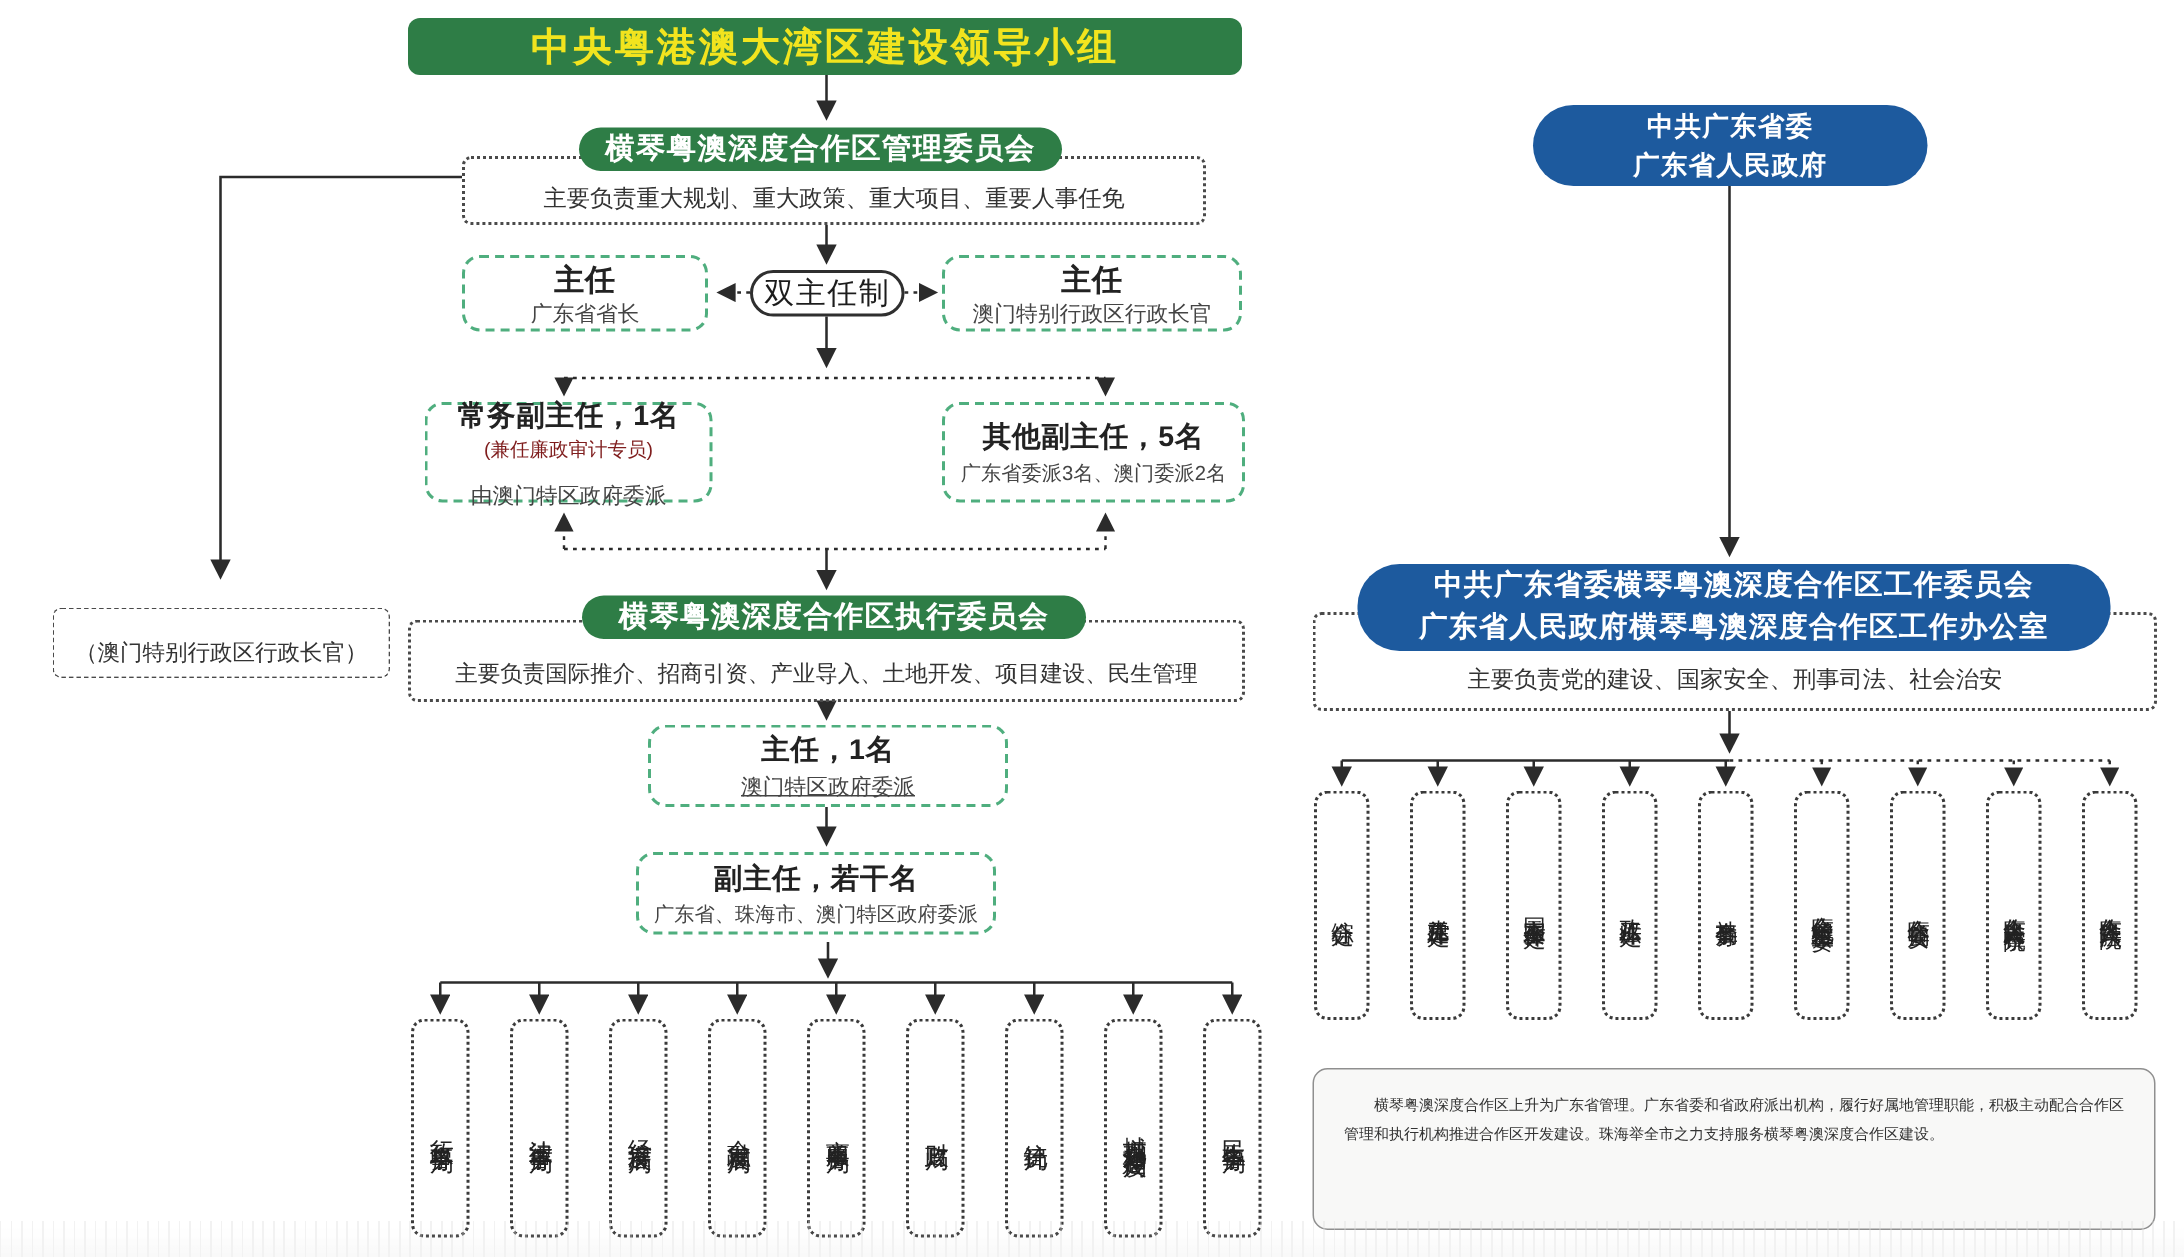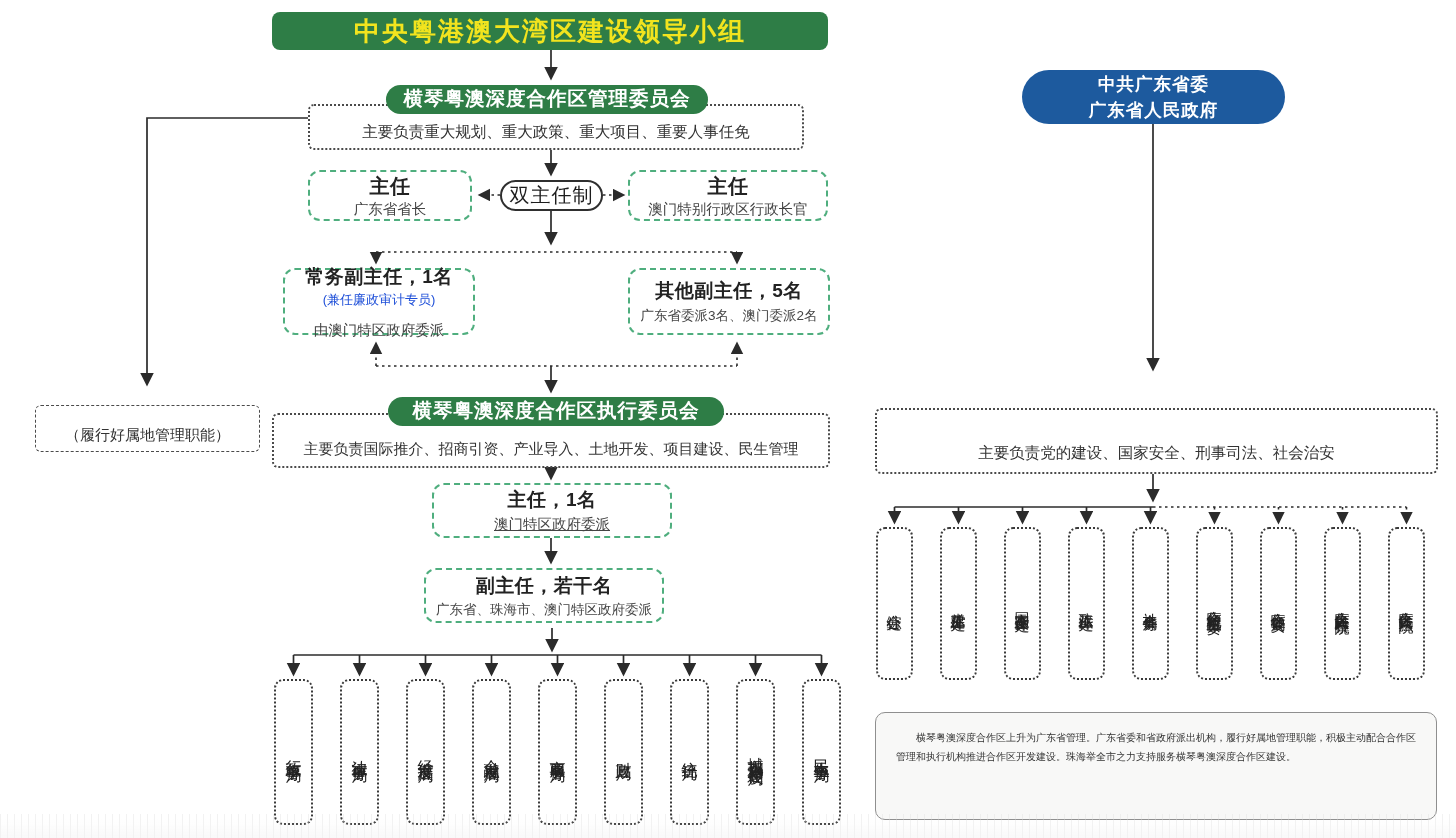--- a/index.html
+++ b/index.html
@@ -15,21 +15,21 @@
          font-weight:bold;letter-spacing:1px;text-align:center;}
   .titlebox{background:#2E7D46;color:#F2E41E;border-radius:8px;display:flex;align-items:center;justify-content:center;
          font-weight:bold;font-size:26px;letter-spacing:2px;}
 
   
   .dotbox{border:2px dotted #4a4a4a;border-radius:6px;}
   .dashbox{border:2px dashed #4a4a4a;border-radius:6px;}
   .gdash{border:2px dashed #4FAE7E;border-radius:12px;background:#fff;
          display:flex;flex-direction:column;align-items:center;justify-content:center;text-align:center;}
   .gdash .t{font-weight:bold;color:#222;font-size:19px;letter-spacing:.5px;}
-  .gdash .n{color:#1d4ed8;font-size:13px;margin-top:1px;}
+  .gdash .n{color:#7f1d1d;font-size:13px;margin-top:1px;}
   .gdash .s{color:#444;font-size:14.5px;margin-top:3px;}
 
   .desc{position:absolute;left:0;right:0;text-align:center;color:#333;font-size:15px;}
 
   .oval{background:#fff;border:2.5px solid #2f2f2f;border-radius:17px;display:flex;align-items:center;justify-content:center;
         font-weight:normal;font-size:20px;color:#1c1c1c;letter-spacing:1px;}
 
   
   .deptrow{position:absolute;display:flex;}
   .vitem{box-sizing:border-box;border:2px dotted #3a3a3a;border-radius:9px;background:#fff;
@@ -139,21 +139,21 @@
     <span class="t">常务副主任，1名</span>
     <span class="n">(兼任廉政审计专员)</span>
     <span class="s" style="margin-top:12px;">由澳门特区政府委派</span>
   </div>
   <div class="abs gdash" style="left:628px;top:268px;width:202px;height:67px;">
     <span class="t">其他副主任，5名</span>
     <span class="s" style="font-size:13.5px;">广东省委派3名、澳门委派2名</span>
   </div>
 
   <div class="abs dashbox" style="left:35px;top:405px;width:225px;height:47px;border-width:1.5px;">
-    <span class="desc" style="bottom:6px;">（履行好属地管理职能）</span>
+    <span class="desc" style="bottom:6px;">（澳门特别行政区行政长官）</span>
   </div>
 
   <div class="abs dotbox" style="left:272px;top:413px;width:558px;height:55px;">
     <span class="desc" style="bottom:7px;">主要负责国际推介、招商引资、产业导入、土地开发、项目建设、民生管理</span>
   </div>
   <div class="abs gpill" style="left:388px;top:397px;width:336px;height:29px;font-size:19.5px;">
     <span>横琴粤澳深度合作区执行委员会</span>
   </div>
 
   <div class="abs gdash" style="left:432px;top:483px;width:240px;height:55px;">
@@ -196,20 +196,24 @@
     </div>
 
   <div class="abs bpill" style="left:1022px;top:70px;width:263px;height:54px;font-size:17.5px;line-height:1.5;">
     <span>中共广东省委</span>
     <span>广东省人民政府</span>
   </div>
 
   <div class="abs dotbox" style="left:875px;top:408px;width:563px;height:66px;">
     <span class="desc" style="bottom:8px;font-size:15.5px;">主要负责党的建设、国家安全、刑事司法、社会治安</span>
   </div>
+  <div class="abs bpill" style="left:905px;top:376px;width:502px;height:58px;font-size:19px;line-height:1.45;">
+    <span>中共广东省委横琴粤澳深度合作区工作委员会</span>
+    <span>广东省人民政府横琴粤澳深度合作区工作办公室</span>
+  </div>
 
   <div class="deptrow row-right" style="left:876px;top:527px;">
       <div class="vitem">
       <span>综合处</span>
     </div>
       <div class="vitem">
       <span>党建工作处</span>
     </div>
       <div class="vitem">
       <span>国家安全工作处</span>

